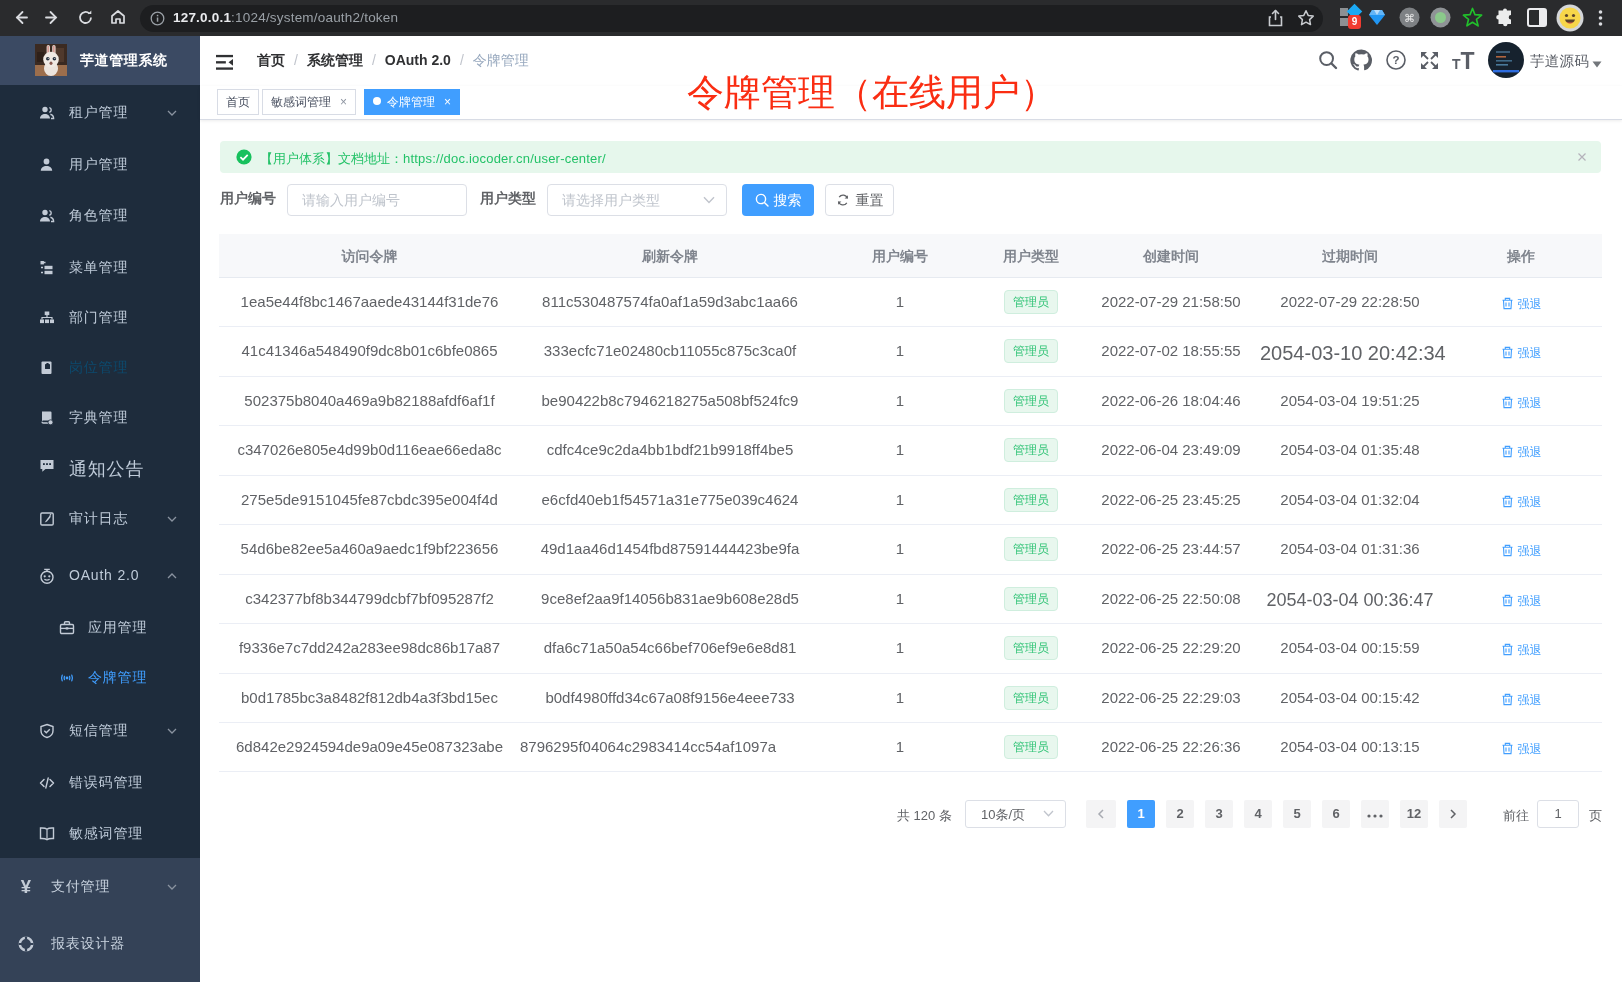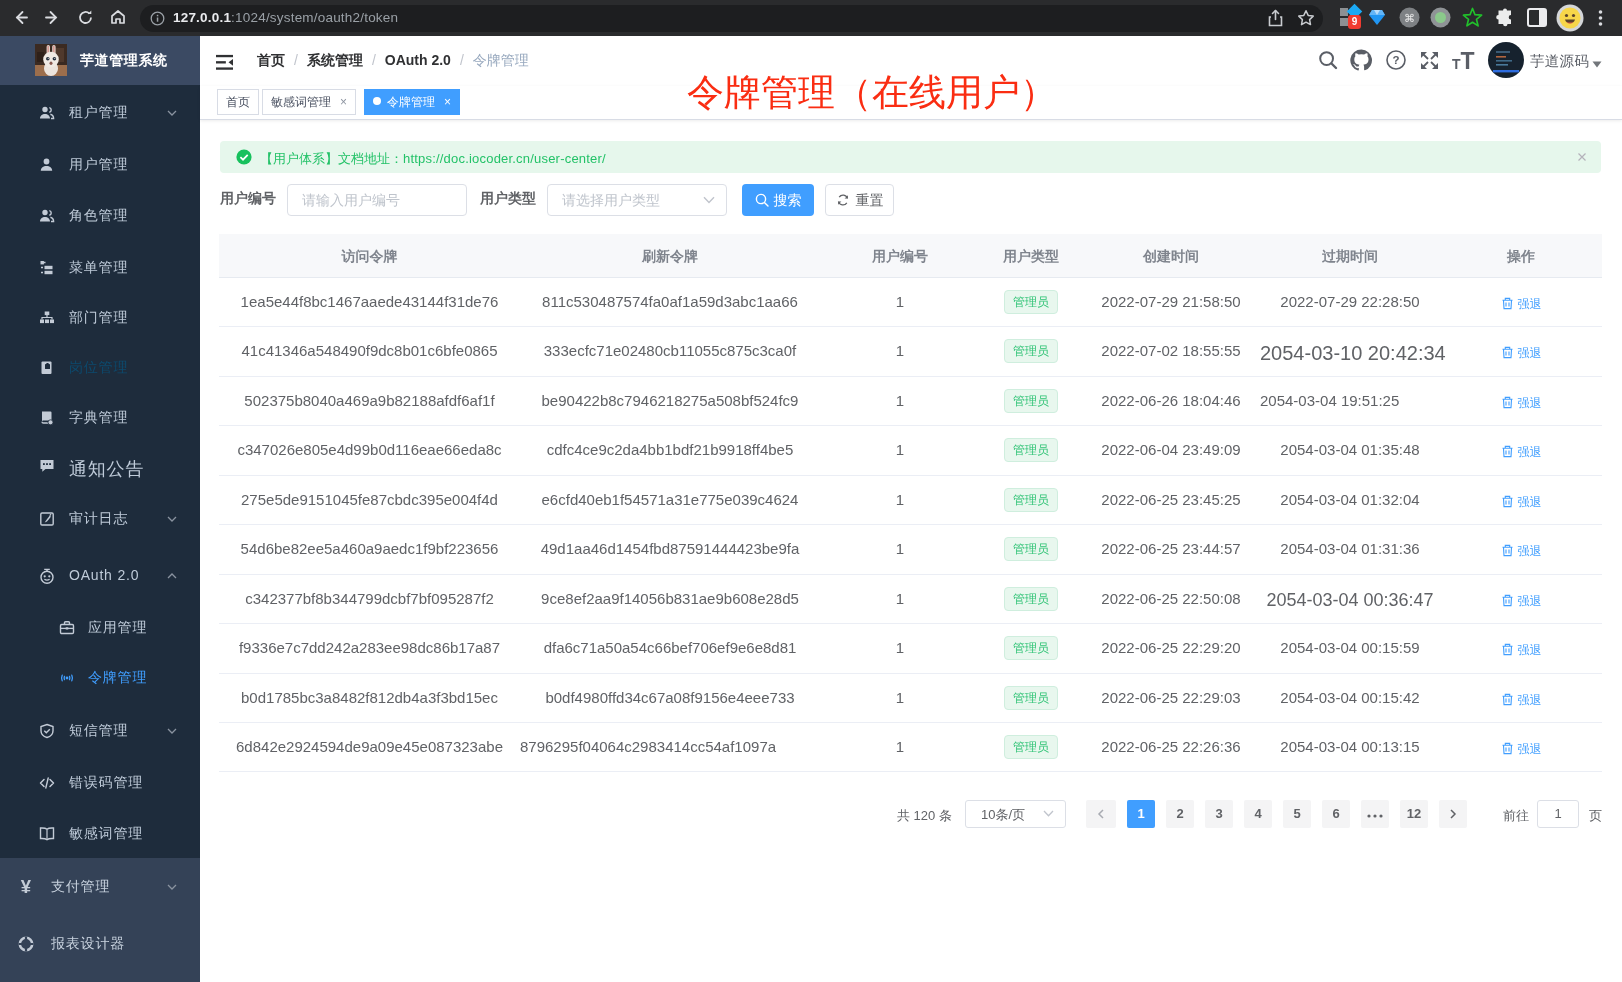--- a/index.html
+++ b/index.html
@@ -332,21 +332,21 @@
 <div class="ab" style="left:1260px;top:342.45px;width:180px;text-align:center;font-size:20px;color:#606266">2054-03-10 20:42:34</div>
 <div class="ab" style="left:1440px;top:343.45px;width:162px;text-align:center;"><svg style="display:inline-block;vertical-align:-2px;margin-right:4px" width="13" height="13" viewBox="0 0 13 13">
       <path d="M1.5 3.2h10M4.3 3V1.4h4.4V3M2.5 3.4l.5 8.2h7l.5-8.2M5 5.4v4M8 5.4v4" stroke="#409eff" stroke-width="1.1" fill="none"></path>
     </svg><span style="font-size:12px;color:#409eff">强退</span></div>
 <div class="ab" style="left:219px;top:375.9px;width:1383px;height:49.45px;border-bottom:1px solid #ebeef5"></div>
 <div class="ab" style="left:219px;top:391.9px;width:301px;text-align:center;font-size:15px;color:#606266">502375b8040a469a9b82188afdf6af1f</div>
 <div class="ab" style="left:520px;top:391.9px;width:300px;text-align:center;font-size:15px;color:#606266">be90422b8c7946218275a508bf524fc9</div>
 <div class="ab" style="left:820px;top:391.9px;width:160px;text-align:center;font-size:15px;color:#606266">1</div>
 <div class="ab" style="left:1004px;top:388.9px;width:52px;height:22px;background:#e8f7ee;border:1px solid #cfeede;border-radius:4px;color:#2fc375;font-size:12px;text-align:center;line-height:22px">管理员</div>
 <div class="ab" style="left:1082px;top:391.9px;width:178px;text-align:center;font-size:15px;color:#606266">2022-06-26 18:04:46</div>
-<div class="ab" style="left:1260px;top:391.9px;width:180px;font-size:15px;color:#606266">2054-03-04 19:51:25</div>
+<div class="ab" style="left:1260px;top:391.9px;width:180px;text-align:center;font-size:15px;color:#606266">2054-03-04 19:51:25</div>
 <div class="ab" style="left:1440px;top:392.9px;width:162px;text-align:center;"><svg style="display:inline-block;vertical-align:-2px;margin-right:4px" width="13" height="13" viewBox="0 0 13 13">
       <path d="M1.5 3.2h10M4.3 3V1.4h4.4V3M2.5 3.4l.5 8.2h7l.5-8.2M5 5.4v4M8 5.4v4" stroke="#409eff" stroke-width="1.1" fill="none"></path>
     </svg><span style="font-size:12px;color:#409eff">强退</span></div>
 <div class="ab" style="left:219px;top:425.4px;width:1383px;height:49.45px;border-bottom:1px solid #ebeef5"></div>
 <div class="ab" style="left:219px;top:441.35px;width:301px;text-align:center;font-size:15px;color:#606266">c347026e805e4d99b0d116eae66eda8c</div>
 <div class="ab" style="left:520px;top:441.35px;width:300px;text-align:center;font-size:15px;color:#606266">cdfc4ce9c2da4bb1bdf21b9918ff4be5</div>
 <div class="ab" style="left:820px;top:441.35px;width:160px;text-align:center;font-size:15px;color:#606266">1</div>
 <div class="ab" style="left:1004px;top:438.4px;width:52px;height:22px;background:#e8f7ee;border:1px solid #cfeede;border-radius:4px;color:#2fc375;font-size:12px;text-align:center;line-height:22px">管理员</div>
 <div class="ab" style="left:1082px;top:441.35px;width:178px;text-align:center;font-size:15px;color:#606266">2022-06-04 23:49:09</div>
 <div class="ab" style="left:1260px;top:441.35px;width:180px;text-align:center;font-size:15px;color:#606266">2054-03-04 01:35:48</div>

